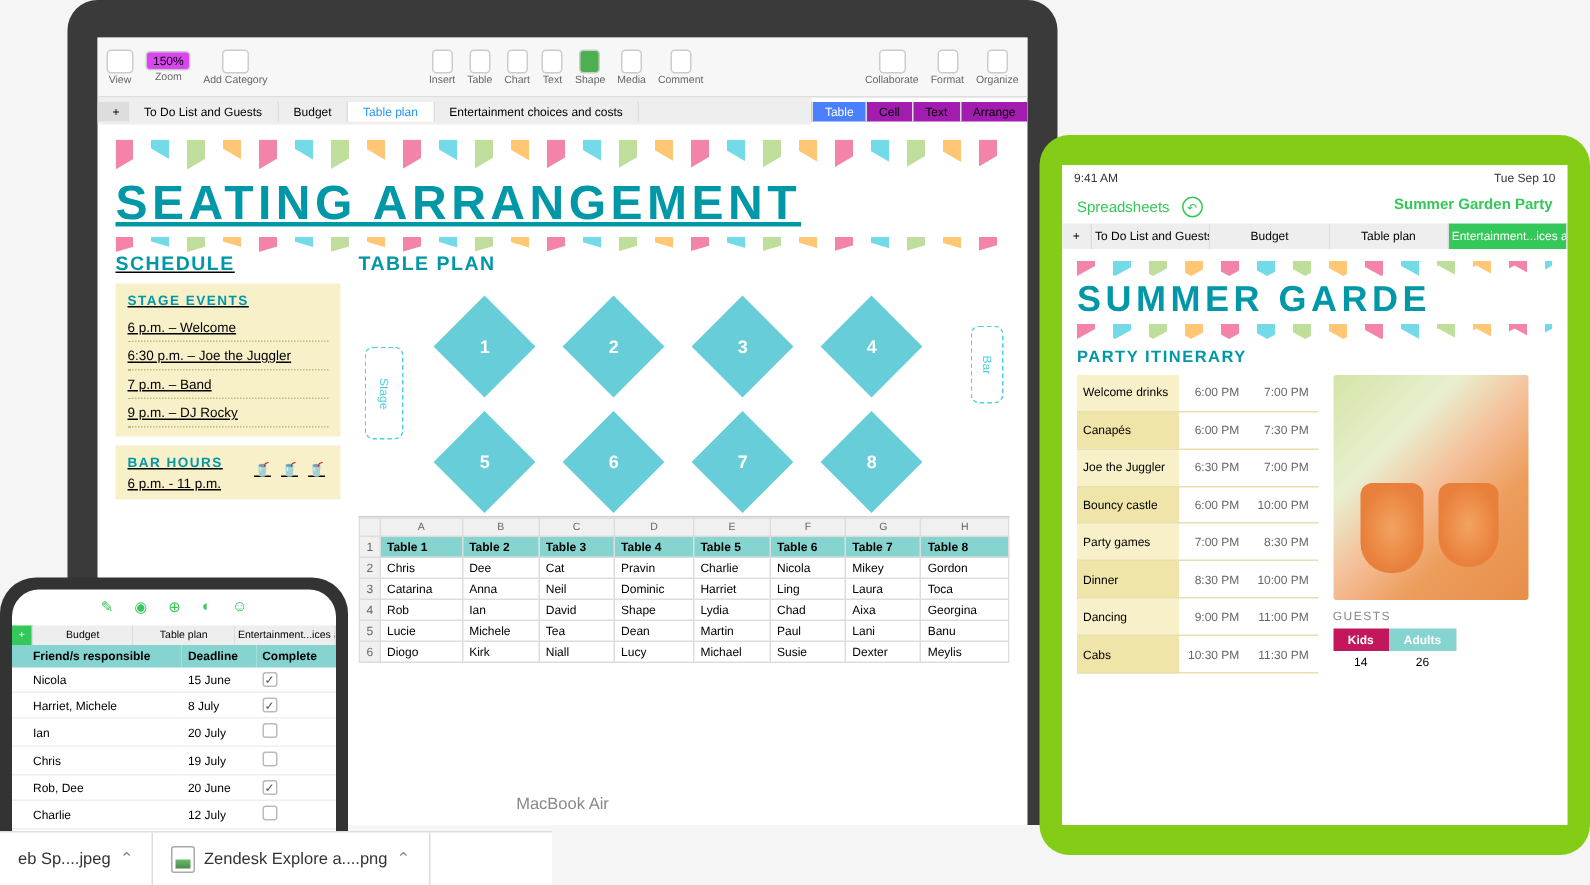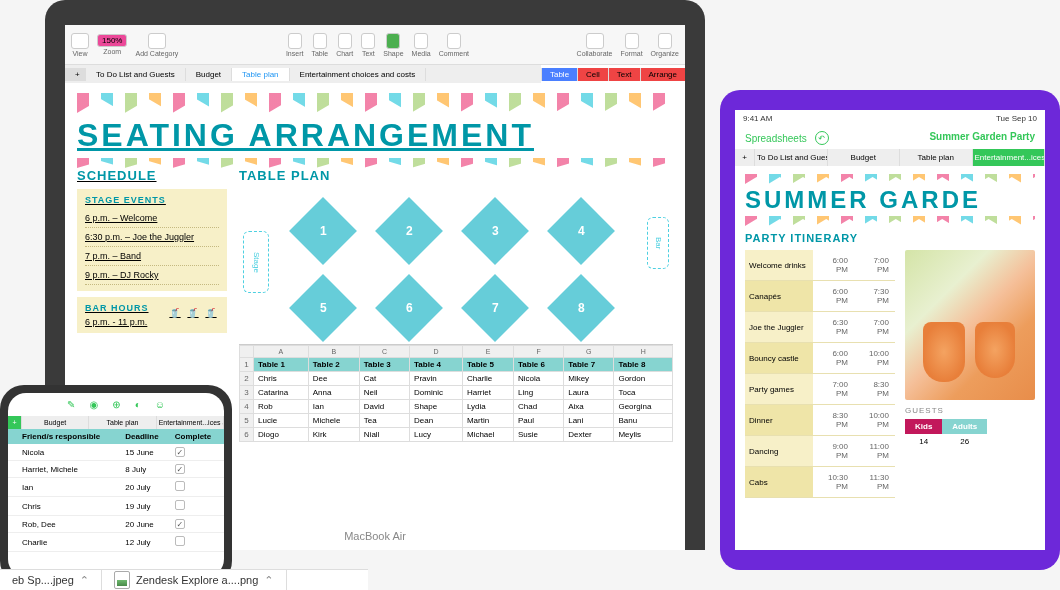--- a/index.html
+++ b/index.html
@@ -9,29 +9,29 @@
 .macbook { position: absolute; left: 45px; top: 0; width: 660px; height: 550px; background: #3a3a3a; border-radius: 20px 20px 0 0; padding: 25px 20px 0 20px; }
 .macbook-screen { background: #fff; width: 100%; height: 100%; overflow: hidden; }
 
 
 .toolbar { height: 40px; display: flex; align-items: center; padding: 0 6px; background: #f7f7f7; border-bottom: 1px solid #ddd; font-size: 8px; gap: 8px; }
 .tb-group { display: flex; flex-direction: column; align-items: center; gap: 1px; }
 .tb-icon { width: 18px; height: 16px; border: 1px solid #ccc; border-radius: 3px; background: #fff; }
 .tb-icon.sm { width: 14px; }
 .tb-label { font-size: 7px; color: #666; }
 .tb-spacer { flex: 1; }
-.zoom-val { border: 1px solid #ccc; border-radius: 3px; padding: 1px 4px; font-size: 8px; background: #ec4899; }
+.zoom-val { border: 1px solid #ccc; border-radius: 3px; padding: 1px 4px; font-size: 8px; background: #d946ef; }
 
 
 .doc-tabs { display: flex; height: 18px; background: #eee; font-size: 8px; align-items: center; }
 .doc-tab { padding: 2px 10px; border-right: 1px solid #ddd; background: #eee; cursor: pointer; }
 .doc-tab.active { color: #2196f3; background: #fff; }
 .doc-tab.plus { width: 18px; text-align: center; background: #ddd; }
 .right-tabs { display: flex; font-size: 8px; }
-.right-tab { padding: 2px 8px; background: #ef4444; border-left: 1px solid #ddd; }
+.right-tab { padding: 2px 8px; background: #a21caf; border-left: 1px solid #ddd; }
 .right-tab.active { background: #4a7fff; color: #fff; }
 
 
 .doc { padding: 10px 12px; }
 .bunting { height: 20px; background: repeating-linear-gradient(90deg, #e91e63 0 12px, transparent 12px 24px, #00bcd4 24px 36px, transparent 36px 48px, #8bc34a 48px 60px, transparent 60px 72px, #ff9800 72px 84px, transparent 84px 96px); clip-path: polygon(0 0, 100% 0, 100% 30%, 96% 100%, 92% 30%, 88% 100%, 84% 30%, 80% 100%, 76% 30%, 72% 100%, 68% 30%, 64% 100%, 60% 30%, 56% 100%, 52% 30%, 48% 100%, 44% 30%, 40% 100%, 36% 30%, 32% 100%, 28% 30%, 24% 100%, 20% 30%, 16% 100%, 12% 30%, 8% 100%, 4% 30%, 0 100%); opacity: 0.55; }
 .bunting.sm { height: 10px; }
 .big-title { font-size: 32px; font-weight: 700; letter-spacing: 3px; color: #0097a7; margin: 4px 0; text-decoration: underline; }
 .two-col { display: flex; gap: 12px; }
 .col-left { width: 150px; text-decoration: underline; }
 .col-right { flex: 1; }
@@ -55,21 +55,21 @@
 .sheet table { border-collapse: collapse; width: 100%; }
 .sheet td, .sheet th { border: 1px solid #ddd; padding: 2px 4px; text-align: left; white-space: nowrap; }
 .sheet .colh { background: #f0f0f0; text-align: center; font-size: 7px; color: #666; }
 .sheet .hdr { background: #86d4d0; font-weight: 600; }
 .sheet .rownum { background: #f0f0f0; text-align: center; width: 14px; color: #666; }
 
 
 .mblabel { position: absolute; bottom: 8px; left: 50%; transform: translateX(-50%); color: #888; font-size: 11px; }
 
 
-.ipad { position: absolute; right: 0; top: 90px; width: 340px; height: 480px; background: #6d28d9; border-radius: 20px; padding: 20px 15px; }
+.ipad { position: absolute; right: 0; top: 90px; width: 367px; height: 480px; background: #84cc16; border-radius: 20px; padding: 20px 15px; }
 .ipad-screen { background: #fff; width: 100%; height: 100%; overflow: hidden; }
 .ipad-status { display: flex; justify-content: space-between; padding: 4px 8px; font-size: 8px; color: #333; }
 .ipad-nav { display: flex; justify-content: space-between; padding: 4px 10px; font-size: 10px; }
 .ipad-nav .left { color: #34c759; display: flex; gap: 8px; align-items: center; }
 .ipad-nav .right { color: #34c759; font-weight: 600; }
 .ipad-tabs { display: flex; font-size: 8px; }
 .ipad-tab { flex: 1; padding: 4px 2px; text-align: center; background: #eee; border-right: 1px solid #ddd; overflow: hidden; white-space: nowrap; }
 .ipad-tab.plus { flex: 0 0 20px; }
 .ipad-tab.active { background: #34c759; color: #fff; }
 .ipad-doc { padding: 8px 10px; }
@@ -98,21 +98,21 @@
 .iphone-tabs { display: flex; font-size: 7px; }
 .iphone-tab { flex: 1; padding: 3px 2px; text-align: center; background: #eee; border-right: 1px solid #ddd; overflow: hidden; white-space: nowrap; }
 .iphone-tab.plus { flex: 0 0 14px; }
 .iphone-tab.active { background: #34c759; color: #fff; }
 .iphone-sheet { font-size: 8px; border-collapse: collapse; width: 100%; }
 .iphone-sheet th { background: #86d4d0; padding: 3px 4px; text-align: left; font-weight: 600; }
 .iphone-sheet td { padding: 3px 4px; border-bottom: 1px solid #eee; }
 .chk { width: 10px; height: 10px; border: 1px solid #bbb; border-radius: 2px; display: inline-flex; align-items: center; justify-content: center; font-size: 8px; color: #555; }
 
 
-.dlbar { position: absolute; left: 0; bottom: 0; width: 368px; height: 21px; background: #fff; border-top: 1px solid #ddd; display: flex; align-items: center; font-size: 11px; color: #333; }
+.dlbar { position: absolute; left: 0; bottom: 0; width: 368px; height: 36px; background: #fff; border-top: 1px solid #ddd; display: flex; align-items: center; font-size: 11px; color: #333; }
 .dlitem { display: flex; align-items: center; gap: 6px; padding: 0 12px; height: 100%; border-right: 1px solid #ddd; }
 .file-ic { width: 16px; height: 18px; background: #fff; border: 1px solid #aaa; border-radius: 2px; position: relative; }
 .file-ic.img::after { content: ""; position: absolute; bottom: 2px; left: 2px; right: 2px; height: 6px; background: linear-gradient(#6fb96f, #4a8a4a); }
 .caret { color: #888; }
 </style>
 </head>
 <body>
 
 <div class="macbook">
   <div class="macbook-screen">

